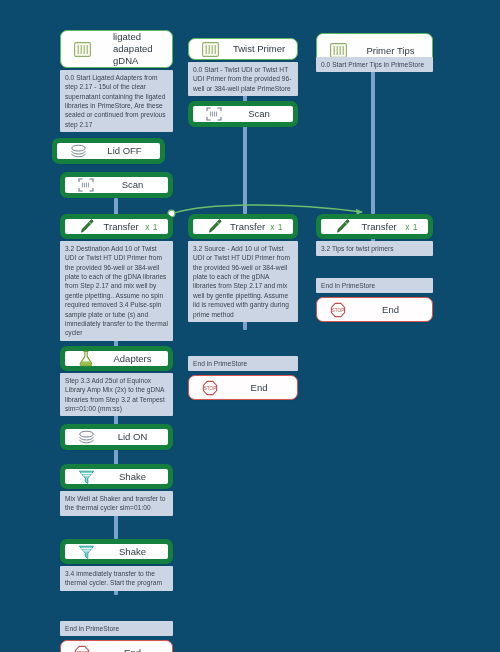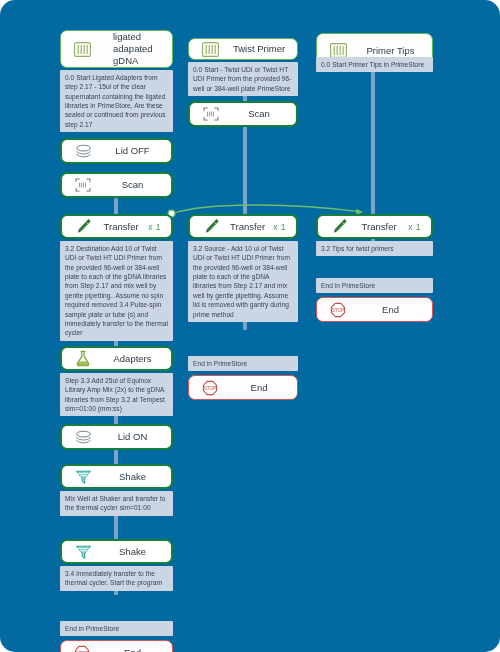--- a/index.html
+++ b/index.html
@@ -11,43 +11,42 @@
     width: 500px;
     height: 652px;
     font-family: "Liberation Sans", sans-serif;
     -webkit-font-smoothing: antialiased;
   }
   #canvas {
     position: relative;
     width: 500px;
     height: 652px;
     overflow: hidden;
-    background: #0369a1;
-    border-radius: 15px;
+    background: #0c4a6e;
   }
 
   
   .conn-v {
     position: absolute;
     width: 4px;
     background: #7ba3cc;
     border-radius: 1px;
   }
   svg.branch {
     position: absolute;
     overflow: visible;
     pointer-events: none;
   }
 
   
   .node {
     position: absolute;
     box-sizing: border-box;
     background: #ffffff;
-    border: 2px solid #15803d;
+    border: 5px solid #15803d;
     border-radius: 7px;
     display: flex;
     align-items: center;
     box-shadow: 0 1px 1px rgba(40,55,75,0.06);
   }
   .node.start {
     border: 1.6px solid #5cb85c;
     background: #fdfefd;
   }
   .node.end {
@@ -128,21 +127,21 @@
         <line x1="4.2" y1="3" x2="4.2" y2="12" stroke="#8fae6a" stroke-width="1.1"></line>
         <line x1="7.2" y1="3" x2="7.2" y2="12" stroke="#8fae6a" stroke-width="1.1"></line>
         <line x1="10.2" y1="3" x2="10.2" y2="12" stroke="#8fae6a" stroke-width="1.1"></line>
         <line x1="13.2" y1="3" x2="13.2" y2="12" stroke="#8fae6a" stroke-width="1.1"></line>
       </svg>
     </span>
     <span class="title multi">ligated adapated gDNA</span>
   </div>
   <div class="desc" style="left:60px; top:70px; width:113px;">0.0 Start Ligated Adapters from step 2.17 - 15ul of the clear supernatant containing the ligated libraries in PrimeStore, Are these sealed or continued from previous step 2.17</div>
 
-  <div class="node" style="left:60px; top:138px; width:113px; height:26px;">
+  <div class="node" style="left:52px; top:138px; width:113px; height:26px;">
     <span class="ico">
       <svg width="17" height="15" viewBox="0 0 18 16">
         <ellipse cx="9" cy="4.4" rx="7.2" ry="3.1" fill="#ffffff" stroke="#6b7a8c" stroke-width="1"></ellipse>
         <path d="M1.8,7.4 C1.8,9.1 5,10.6 9,10.6 C13,10.6 16.2,9.1 16.2,7.4" fill="none" stroke="#6b7a8c" stroke-width="1"></path>
         <path d="M1.8,10.4 C1.8,12.1 5,13.6 9,13.6 C13,13.6 16.2,12.1 16.2,10.4" fill="none" stroke="#6b7a8c" stroke-width="1"></path>
       </svg>
     </span>
     <span class="title">Lid OFF</span>
   </div>
 

